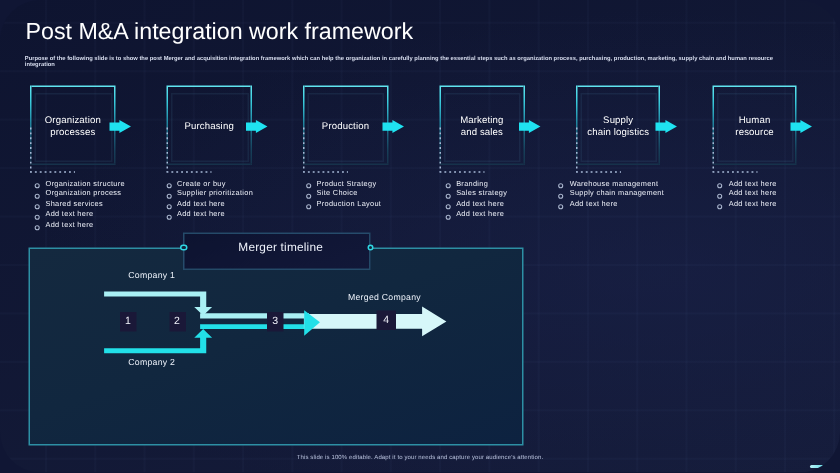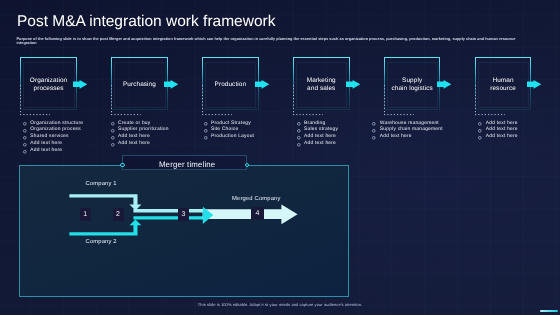--- a/index.html
+++ b/index.html
@@ -5,20 +5,21 @@
 <style>
   html,body{margin:0;padding:0;}
   body{width:560px;height:315px;overflow:hidden;
        font-family:"Liberation Sans","DejaVu Sans",sans-serif;
        background:#101634;color:#ffffff;
        -webkit-font-smoothing:antialiased;text-rendering:geometricPrecision;}
   .slide{position:relative;width:560px;height:315px;overflow:hidden;
          background:
            radial-gradient(120% 90% at 78% 58%, rgba(26,34,74,.55) 0%, rgba(16,22,52,0) 62%),
            linear-gradient(160deg,#0e1430 0%,#151c3a 100%);
+         border-radius: 27px;
   }
   
   .grid{position:absolute;inset:0;
         background-image:
           linear-gradient(to right, rgba(125,155,215,.030) 1px, transparent 1px),
           linear-gradient(to bottom, rgba(125,155,215,.030) 1px, transparent 1px);
         background-size:32.85px 32.3px;background-position:30px 14.5px;pointer-events:none;}
 
   
   .title{position:absolute;left:17px;top:14px;font-size:15.5px;font-weight:400;
@@ -42,21 +43,21 @@
   .stage .arrow{position:absolute;left:52.7px;top:23.3px;width:14.3px;height:8.7px;}
   .bullets{position:absolute;top:120.5px;font-size:4.9px;line-height:6.9px;color:#eef1f9;
         letter-spacing:.22px;white-space:nowrap;}
   .bullets .li{position:relative;padding-left:6.8px;height:6.9px;}
   .bullets .li .bul{position:absolute;left:-0.6px;top:1.6px;width:3.6px;height:3.6px;overflow:visible;}
 
   
   .tl-panel{position:absolute;left:19.1px;top:165.1px;width:329.5px;height:132px;
        box-sizing:border-box;border:.8px solid #2d8fa4;
        background:linear-gradient(160deg,#14293f 0%,#11273f 45%,#0d2240 100%);}
-  .tl-head{position:absolute;left:122.4px;top:154.8px;width:124.5px;height:15px;
+  .tl-head{position:absolute;left:122.4px;top:154.8px;width:124.5px;height:25px;
        box-sizing:border-box;border:.7px solid rgba(64,140,170,.45);
        background:linear-gradient(160deg,#0d1330 0%,#121839 100%);}
   .tl-head .t{position:absolute;left:5px;right:0;top:4.7px;text-align:center;
        font-size:7.9px;line-height:9px;color:#eef2fb;letter-spacing:.14px;}
   .tl-node{position:absolute;width:4.6px;height:4.6px;border-radius:50%;
        box-sizing:border-box;border:1px solid #2fd6e2;background:#11243c;}
   .tl-svg{position:absolute;left:0;top:0;width:560px;height:315px;overflow:visible;}
   .tl-lbl{position:absolute;color:#eef3fb;white-space:nowrap;}
   .num{position:absolute;box-sizing:border-box;background:#1a1838;
        display:flex;align-items:center;justify-content:center;

